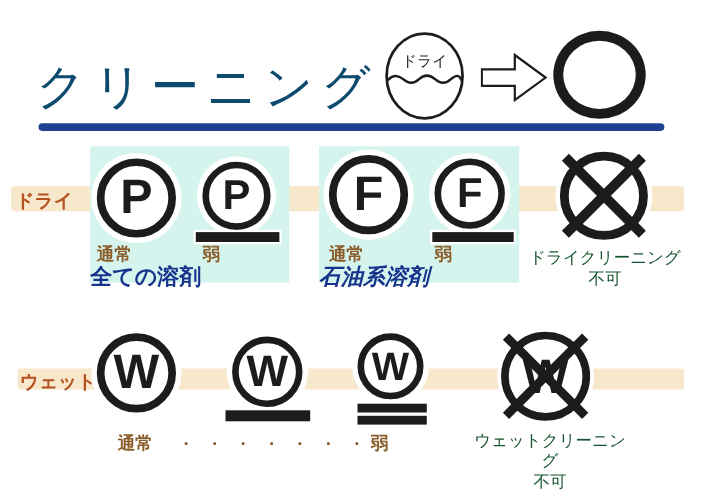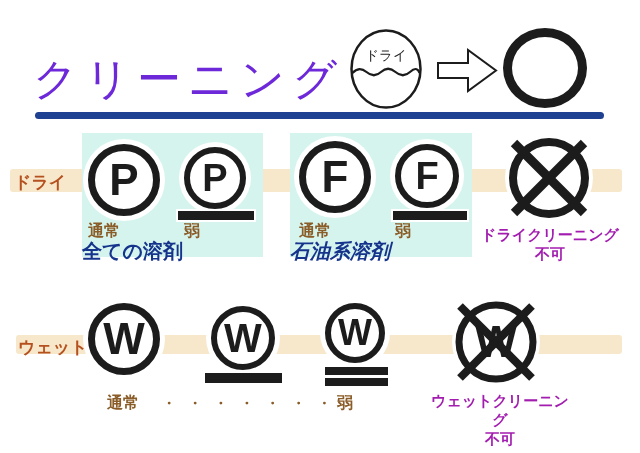--- a/index.html
+++ b/index.html
@@ -1,34 +1,34 @@
 <!DOCTYPE html>
 <html><head>
 <meta charset="utf-8">
 <style>
   html,body{margin:0;padding:0;background:#fff;}
   #stage{position:relative;width:640px;height:453px;background:#ffffff;overflow:hidden;
          font-family:"Liberation Sans","DejaVu Sans",sans-serif;}
   .abs{position:absolute;}
-  .title{left:33px;top:50px;font-size:44px;color:#6d28d9;letter-spacing:7px;white-space:nowrap;}
+  .title{left:33px;top:50px;font-size:44px;color:#0c4a6e;letter-spacing:7px;white-space:nowrap;}
   .rule{left:35px;top:112px;width:569px;height:7px;background:#1e4191;border-radius:4px;}
   .band{background:#f7e7cb;border-radius:3px;}
   .band1{left:10px;top:169px;width:612px;height:23px;}
   .band2{left:16px;top:335px;width:606px;height:19px;}
   .rowlabel{color:#b5511f;font-size:17px;font-weight:bold;white-space:nowrap;}
   .mint{background:#d5f4ee;}
   .mint1{left:82px;top:133px;width:181px;height:124px;}
   .mint2{left:290px;top:133px;width:182px;height:124px;}
   .circ{border-style:solid;border-color:#1c1c1c;border-radius:50%;background:#fff;
         box-shadow:0 0 0 5px #fff;display:flex;align-items:center;justify-content:center;
         font-weight:bold;color:#1c1c1c;box-sizing:border-box;line-height:1;}
   .ul{background:#1c1c1c;box-shadow:0 0 0 2px #fff;}
   .cap{color:#8a5c28;font-size:16px;font-weight:bold;text-align:left;white-space:nowrap;}
   .solvent{color:#16348c;font-size:20px;font-weight:bold;text-align:left;white-space:nowrap;}
-  .redlbl{color:#a21caf;font-size:15px;font-weight:bold;text-align:center;line-height:19px;}
+  .redlbl{color:#14532d;font-size:15px;font-weight:normal;text-align:center;line-height:19px;}
   .redlbl span{display:block;}
   .dots{color:#8a5c28;font-size:14px;font-weight:bold;letter-spacing:4px;white-space:nowrap;}
   .bigcircle{left:503px;top:28px;width:84px;height:80px;border:9px solid #1c1c1c;
              border-radius:50%;background:#fff;box-sizing:border-box;}
 </style>
 </head>
 <body>
 
 <div id="stage">
 

